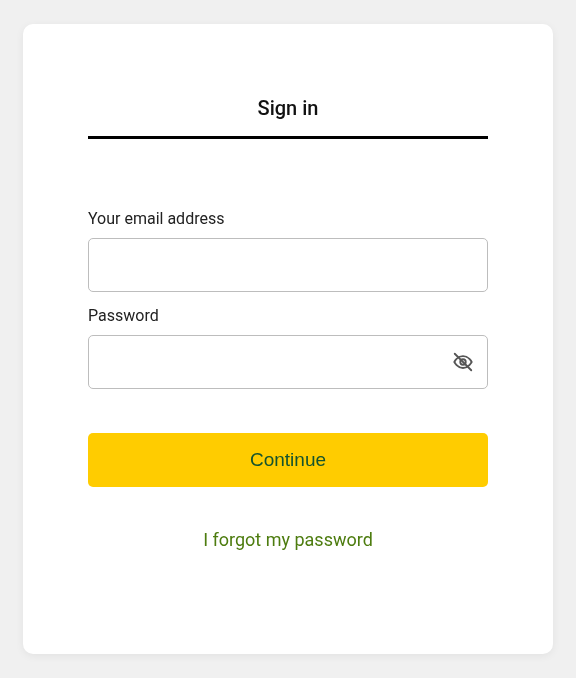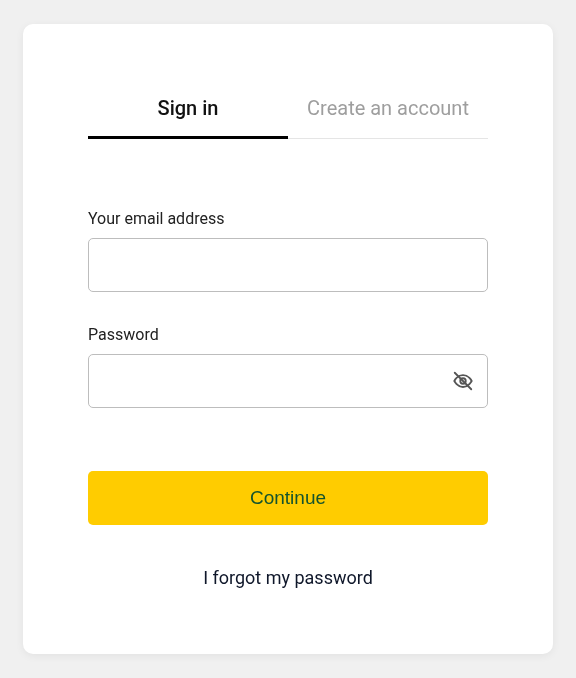--- a/index.html
+++ b/index.html
@@ -48,21 +48,21 @@
       right: 0;
       bottom: -1px;
       height: 3px;
       background: #000;
     }
     .tab.inactive {
       color: #9e9e9e;
       font-weight: 400;
     }
     .field-group {
-      margin-bottom: 33px;
+      margin-bottom: 14px;
     }
     .label {
       font-size: 16px;
       color: #222;
       margin-bottom: 10px;
       display: block;
     }
     .input-wrap {
       position: relative;
     }
@@ -101,32 +101,31 @@
       font-size: 19px;
       color: #14532d;
       cursor: pointer;
       margin-top: 30px;
     }
     .forgot-link {
       display: block;
       text-align: center;
       margin-top: 42px;
       font-size: 18px;
-      color: #0f172a;
+      color: #4d7c0f;
       text-decoration: none;
       cursor: pointer;
     }
   </style>
 </head>
 <body>
 
 <div class="card">
   <div class="tabs">
     <div class="tab active">Sign in</div>
-    <div class="tab inactive">Create an account</div>
   </div>
 
   <div class="field-group">
     <label class="label">Your email address</label>
     <div class="input-wrap">
       <input type="text" class="text-input" value="" style="">
     </div>
   </div>
 
   <div class="field-group">

